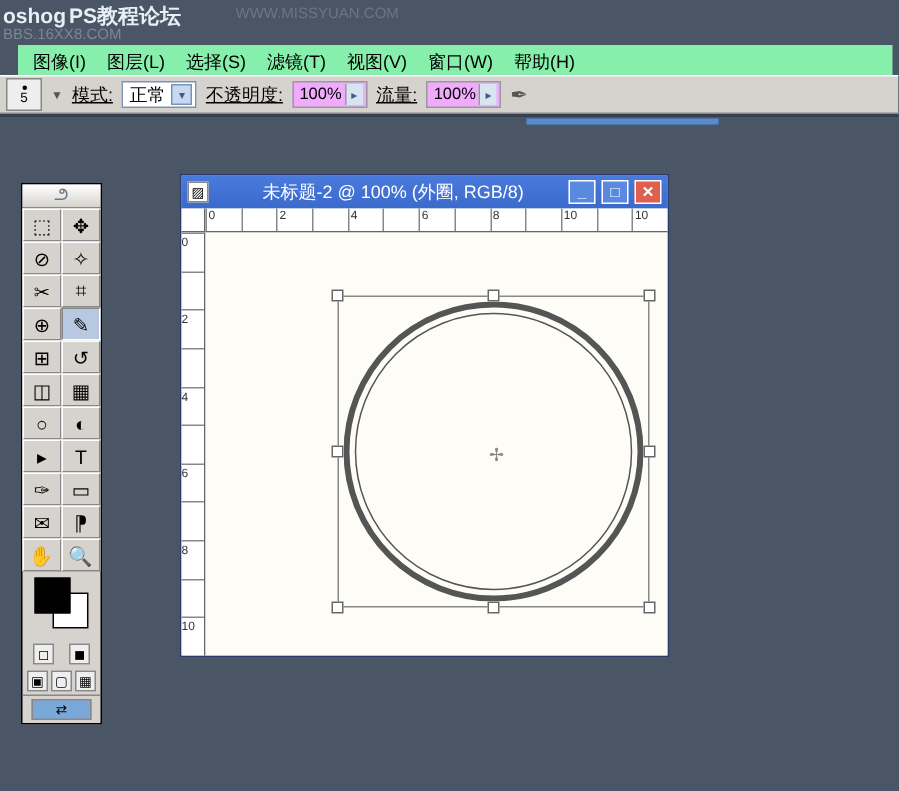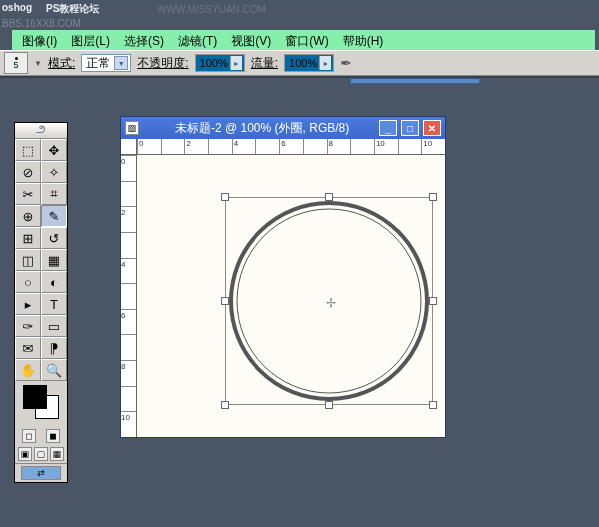--- a/index.html
+++ b/index.html
@@ -1,28 +1,28 @@
 <!DOCTYPE html>
 <html><head>
 <meta charset="utf-8">
 <style>
 * { box-sizing: border-box; margin: 0; padding: 0; font-family: "Microsoft YaHei", sans-serif; }
 body { width: 599px; height: 527px; background: #4a5666; overflow: hidden; position: relative; }
-.watermark-top { position: absolute; top: 2px; left: 2px; color: #e8eef5; font-size: 10px; font-weight: bold; z-index: 100; }
+.watermark-top { position: absolute; top: 2px; left: 2px; color: #e8eef5; font-size: 14px; font-weight: bold; z-index: 100; }
 .watermark-sub { position: absolute; top: 18px; left: 2px; color: #7a8696; font-size: 10px; z-index: 100; }
 .watermark-url { position: absolute; top: 2px; right: 430px; color: #6a7686; font-size: 10px; z-index: 100; padding-left: 37px; }
 .menubar { position: absolute; top: 30px; left: 12px; right: 4px; height: 20px; display: flex; gap: 2px; background: #86efac; padding: 2px 4px; }
 .menu-item { font-size: 12px; padding: 1px 6px; cursor: pointer; }
 .options-bar { position: absolute; top: 50px; left: 0; right: 0; height: 26px; background: #d6d3ce; border-top: 1px solid #fff; border-bottom: 1px solid #888; display: flex; align-items: center; padding: 0 4px; gap: 6px; }
 .brush-indicator { width: 24px; height: 22px; border: 1px solid #888; background: #eee; display: flex; flex-direction: column; align-items: center; justify-content: center; font-size: 9px; }
 .brush-dot { width: 3px; height: 3px; background: #000; border-radius: 50%; }
 .opt-label { font-size: 12px; text-decoration: underline; }
 .dropdown { height: 18px; border: 1px solid #7a94b5; background: #fff; font-size: 12px; display: flex; align-items: center; padding: 0 2px 0 4px; }
 .dropdown-arrow { width: 14px; height: 14px; background: #c8d8ee; border: 1px solid #7a94b5; margin-left: 4px; display: flex; align-items: center; justify-content: center; font-size: 8px; color: #3a5a8a; }
-.pct-box { height: 18px; border: 1px solid #999; background: #0369a1; font-size: 11px; padding: 0 2px 0 4px; display: flex; align-items: center; }
+.pct-box { height: 18px; border: 1px solid #999; background: #f0abfc; font-size: 11px; padding: 0 2px 0 4px; display: flex; align-items: center; }
 .pct-arrow { width: 12px; height: 14px; background: #d8e4f0; border-left: 1px solid #999; display: flex; align-items: center; justify-content: center; font-size: 8px; color: #3a5a8a; margin-left: 2px; }
 .airbrush { width: 20px; height: 16px; font-size: 14px; color: #555; }
 .separator-line { position: absolute; top: 76px; left: 0; right: 0; height: 2px; background: #374050; }
 .toolbox { position: absolute; top: 122px; left: 14px; width: 54px; background: #d6d3ce; border: 1px solid #000; }
 .tool-title { height: 16px; background: linear-gradient(#fff,#d6d3ce); border-bottom: 1px solid #888; display: flex; align-items: center; justify-content: center; }
 .feather { font-size: 12px; color: #6a7a8a; }
 .tool-grid { display: grid; grid-template-columns: 1fr 1fr; }
 .tool { width: 26px; height: 22px; border: 1px solid #888; border-top-color: #fff; border-left-color: #fff; display: flex; align-items: center; justify-content: center; font-size: 13px; background: #d6d3ce; cursor: pointer; }
 .tool.active { background: #b8c8e0; border-top-color: #888; border-left-color: #888; border-bottom-color: #fff; border-right-color: #fff; }
 .swatch-area { padding: 4px; height: 46px; position: relative; }

